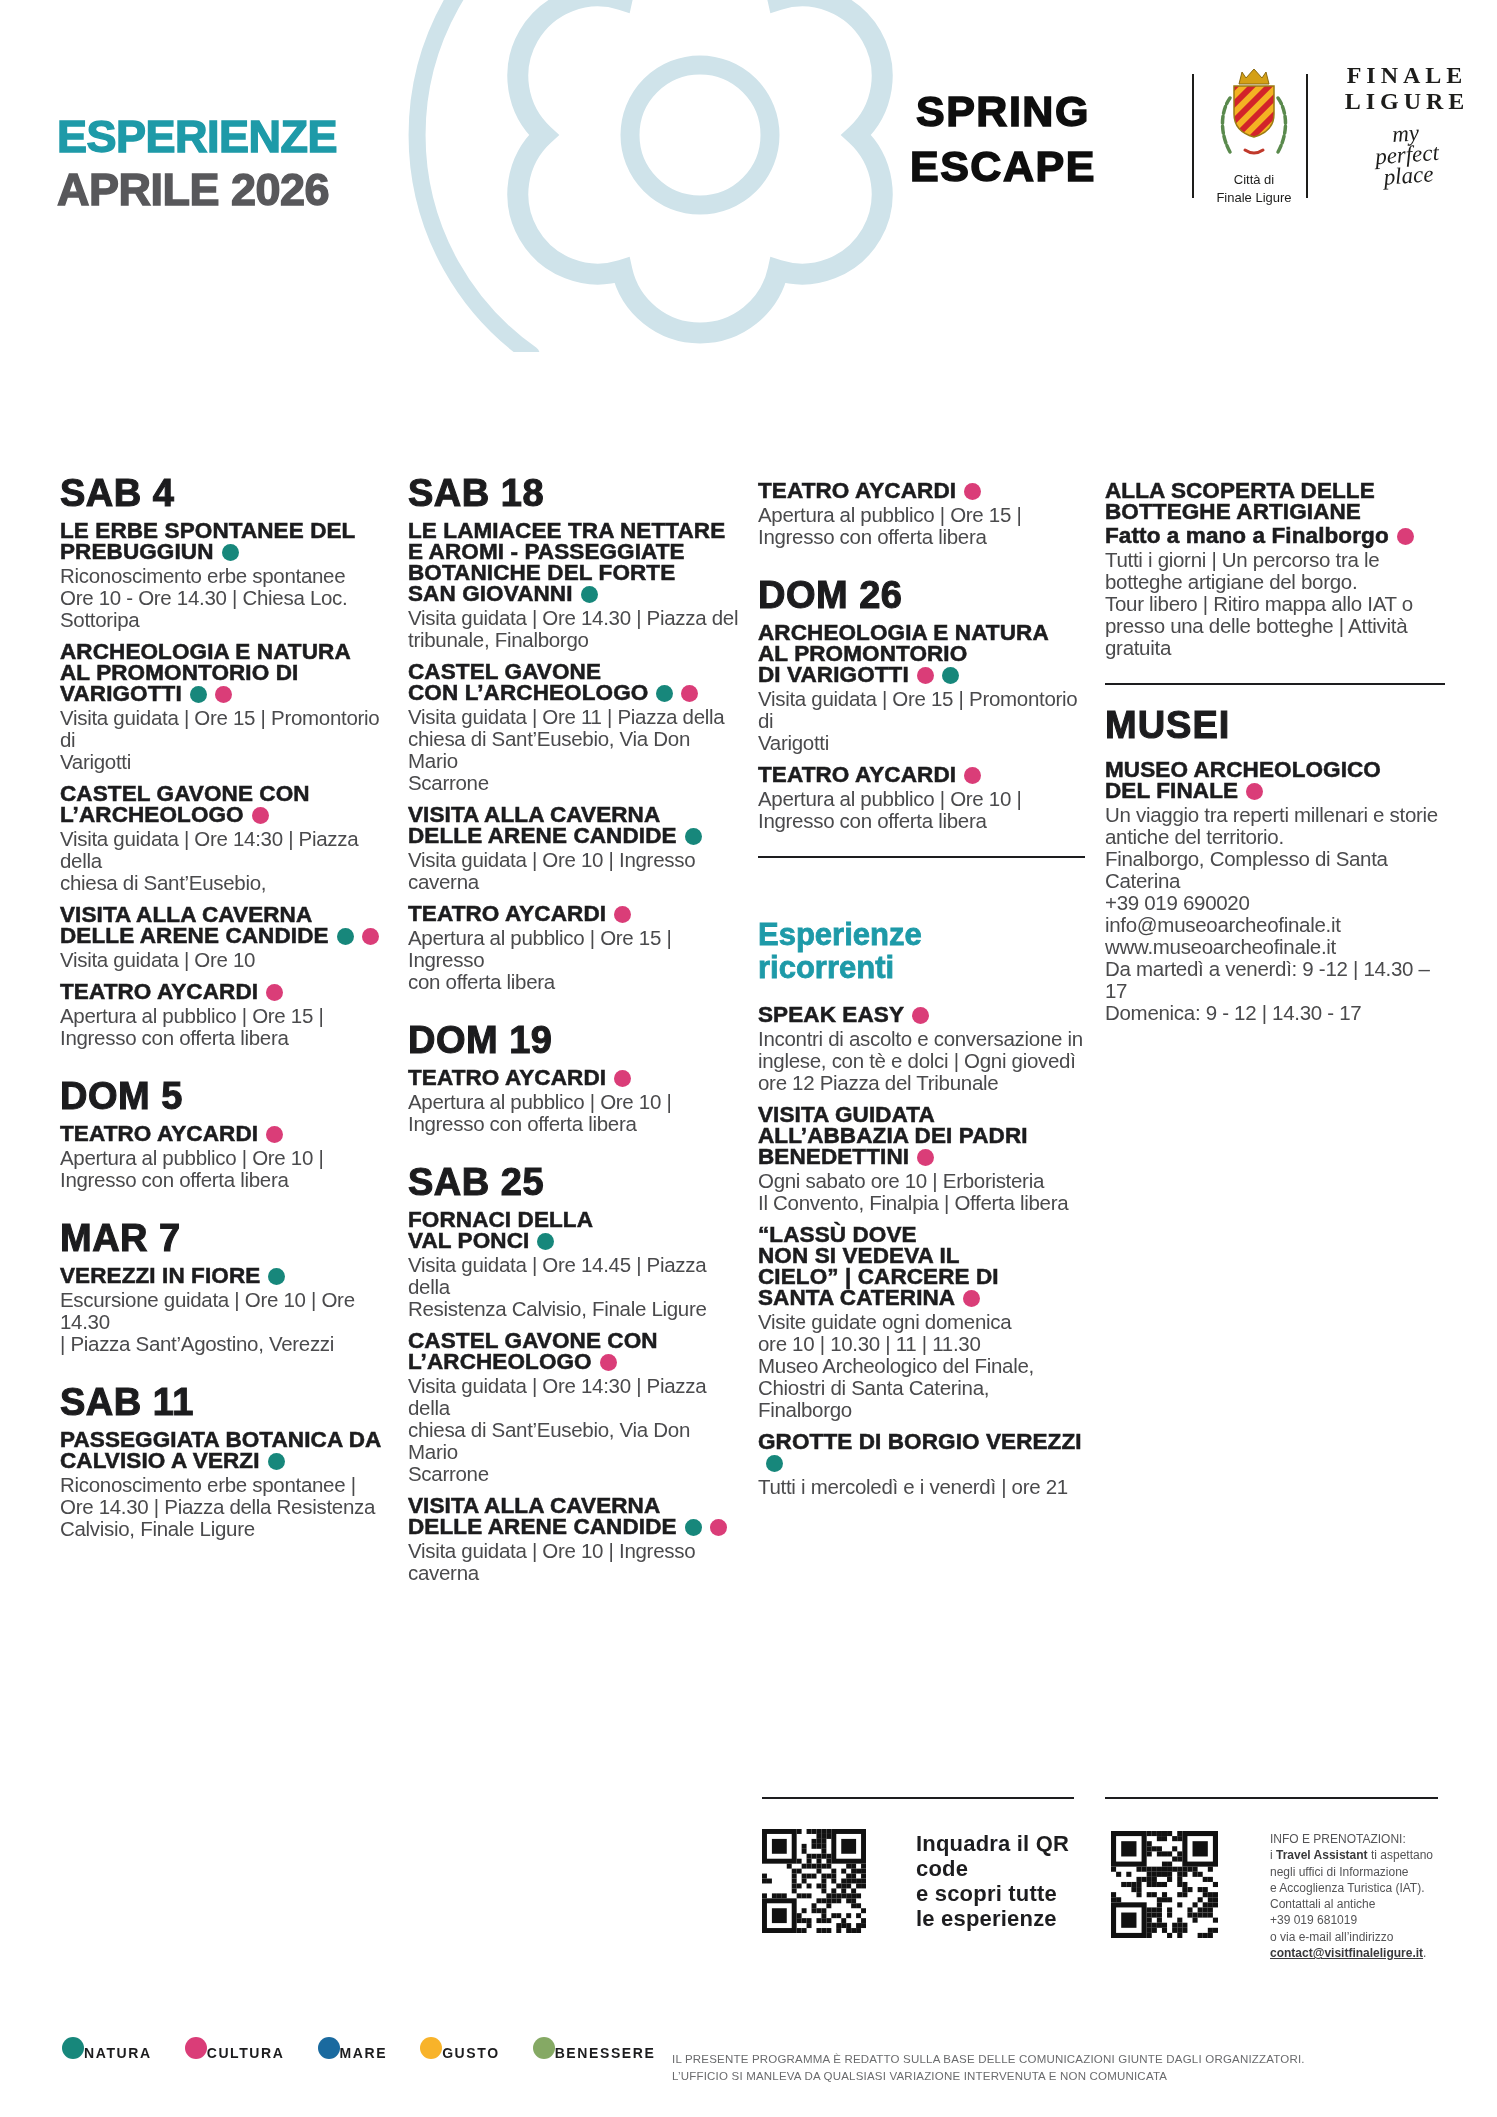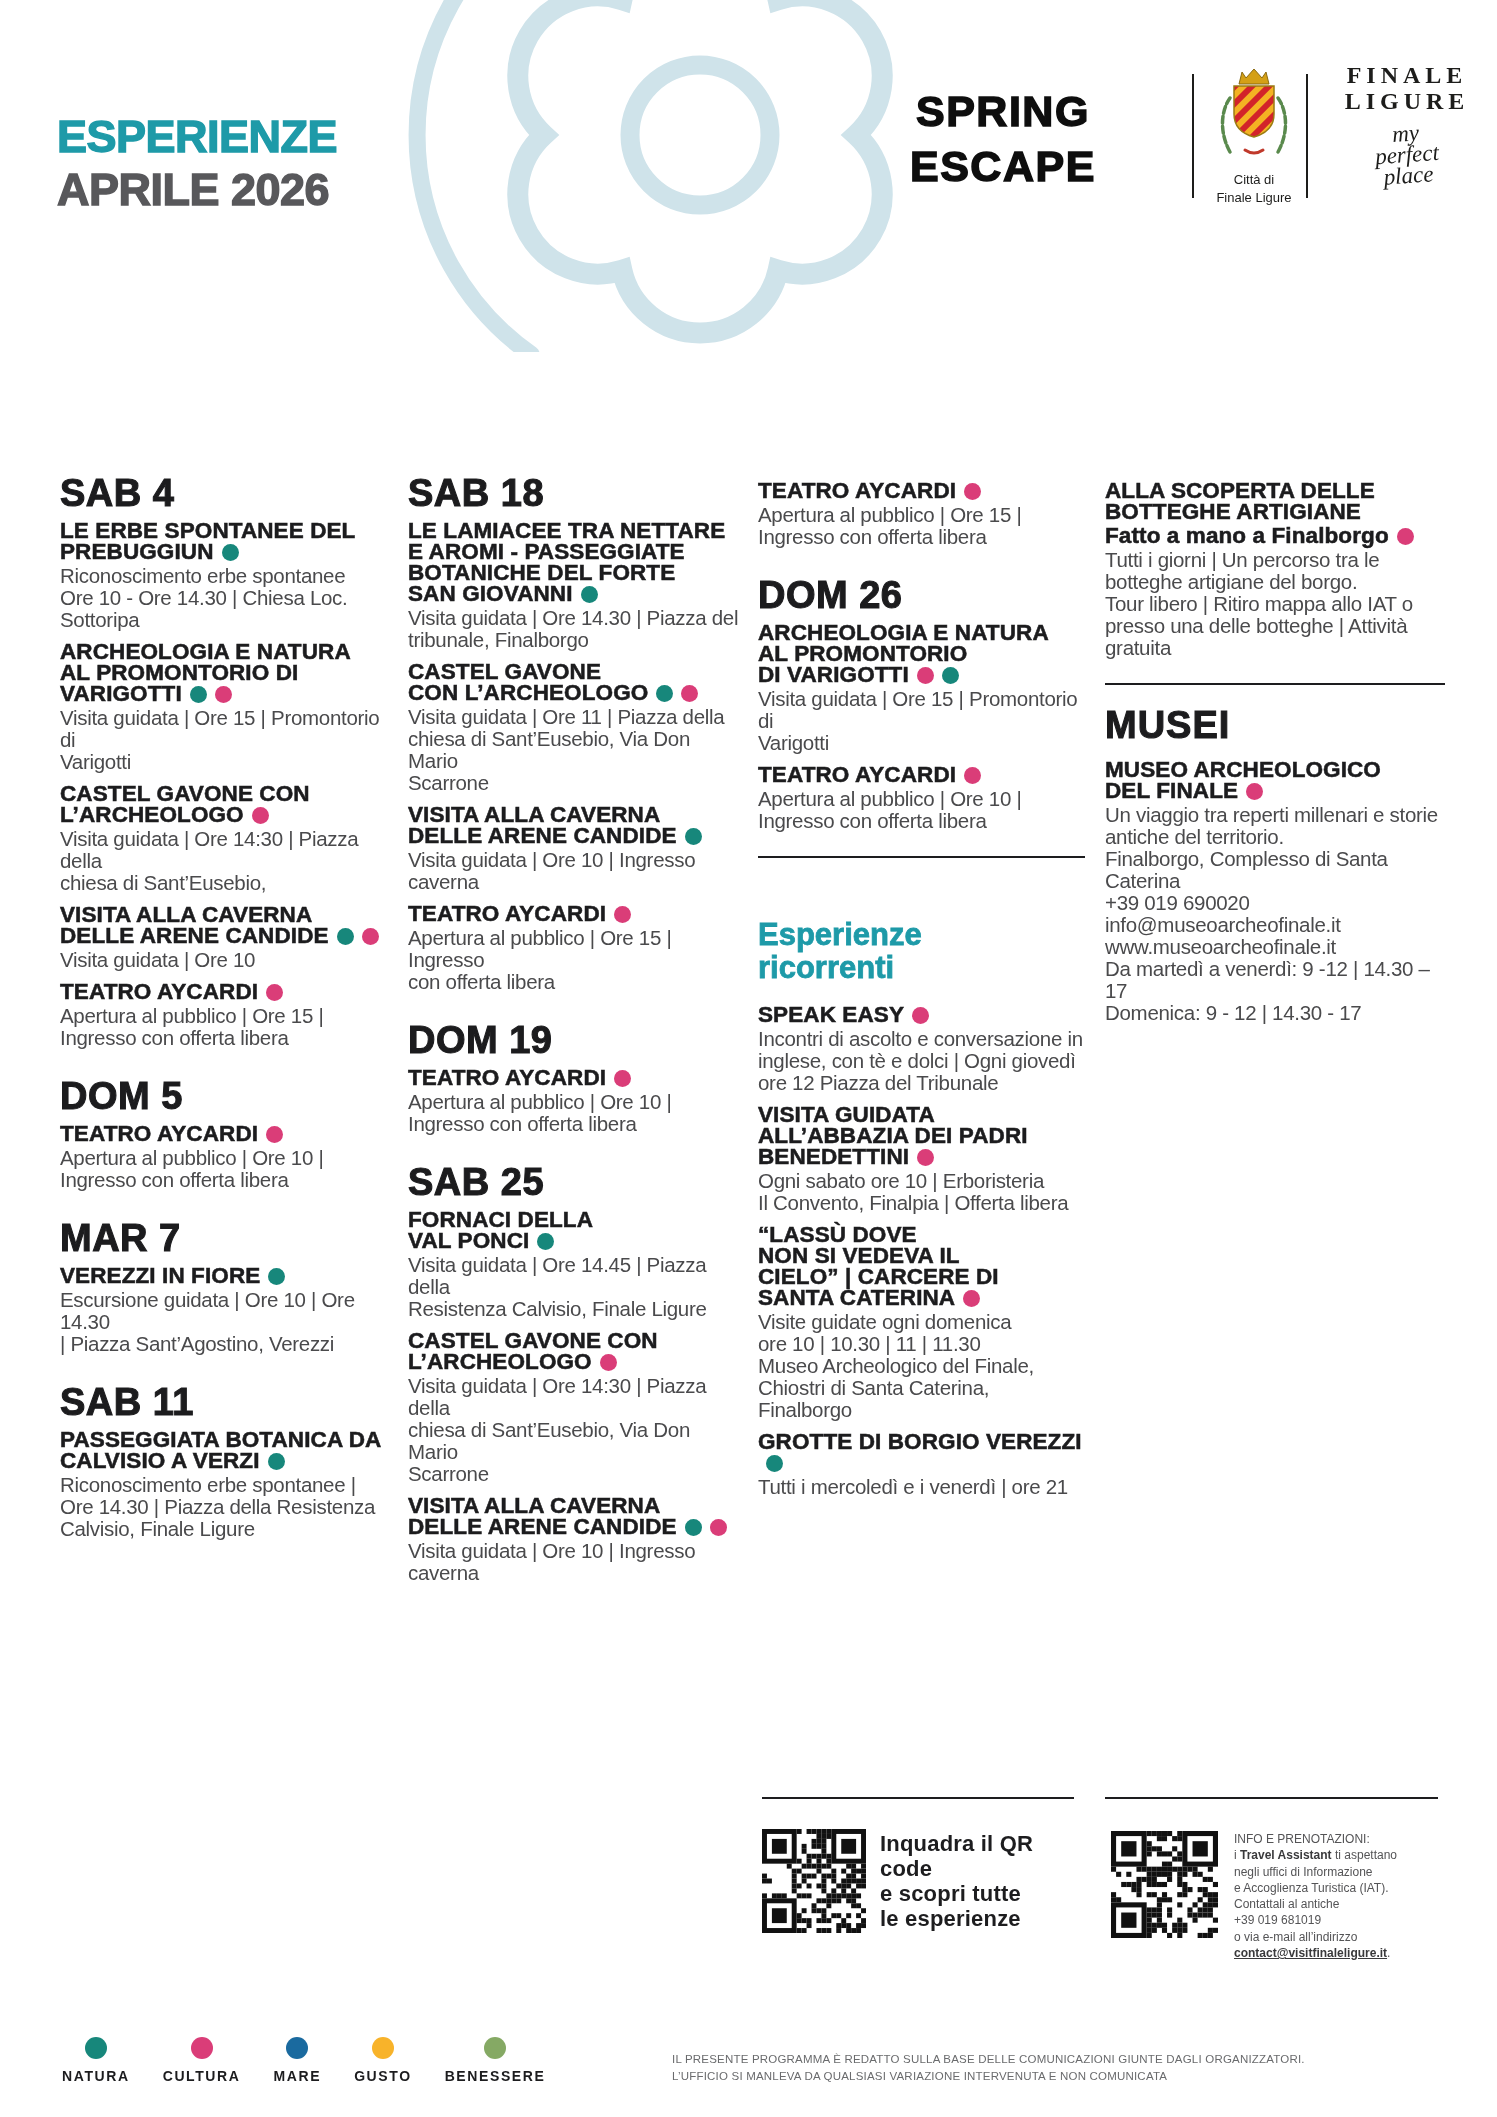--- a/index.html
+++ b/index.html
@@ -46,31 +46,31 @@
   .rule{border-top:2px solid #1d1d1f; margin:24px 0 0; width:100%;}
   .section-teal{font-size:31px; line-height:33px; margin:60px 0 20px; color:#1e9aa8;
     font-weight:700; white-space:pre-line; -webkit-text-stroke:0.8px currentColor;}
   .section-black{font-size:38px; line-height:44px; margin:18px 0 12px; color:#1c1c1e;
     font-weight:700; letter-spacing:1px; -webkit-text-stroke:1.1px currentColor;}
   
   .qr-block{position:absolute; top:1797px;}
   .qr-block .topline{border-top:2px solid #1d1d1f; width:100%;}
   .qr-left{left:762px; width:312px;}
   .qr-right{left:1105px; width:333px;}
-  .qr-row{display:flex; align-items:center; margin-top:30px;}
+  .qr-row{display:flex; align-items:center; margin-top:30px;gap:36px;}
   .qr-right .qr-row{margin-top:32px; align-items:flex-start;}
   .qr-img{flex:0 0 auto;}
   .qr-caption{font-size:22px; line-height:25px; font-weight:700; color:#1d1d1f;
     margin-left:14px; white-space:pre-line; letter-spacing:0.2px;}
   .info-caption{font-size:12px; line-height:16.3px; color:#545456; margin-left:16px;}
   .info-caption b{color:#3a3a3c;}
   .email-link{font-weight:700; text-decoration:underline; color:#3a3a3c; cursor:pointer;}
   
   .legend{position:absolute; left:62px; top:2037px; display:flex; gap:33px;}
-  .legend-item{display:flex; flex-direction:column; align-items:center;}
+  .legend-item{display:flex; align-items:center;}
   .legend-dot{width:22px; height:22px; border-radius:50%; margin-bottom:9px;}
   .legend-label{font-size:14px; font-weight:700; letter-spacing:1.6px; color:#1c1c1e;}
   .disclaimer{position:absolute; left:672px; top:2051px; width:780px; font-size:11.5px;
     line-height:16.5px; color:#6a6b6d; letter-spacing:0.2px;}
 </style>
 </head>
 <body>
 
 <div class="page">
 

